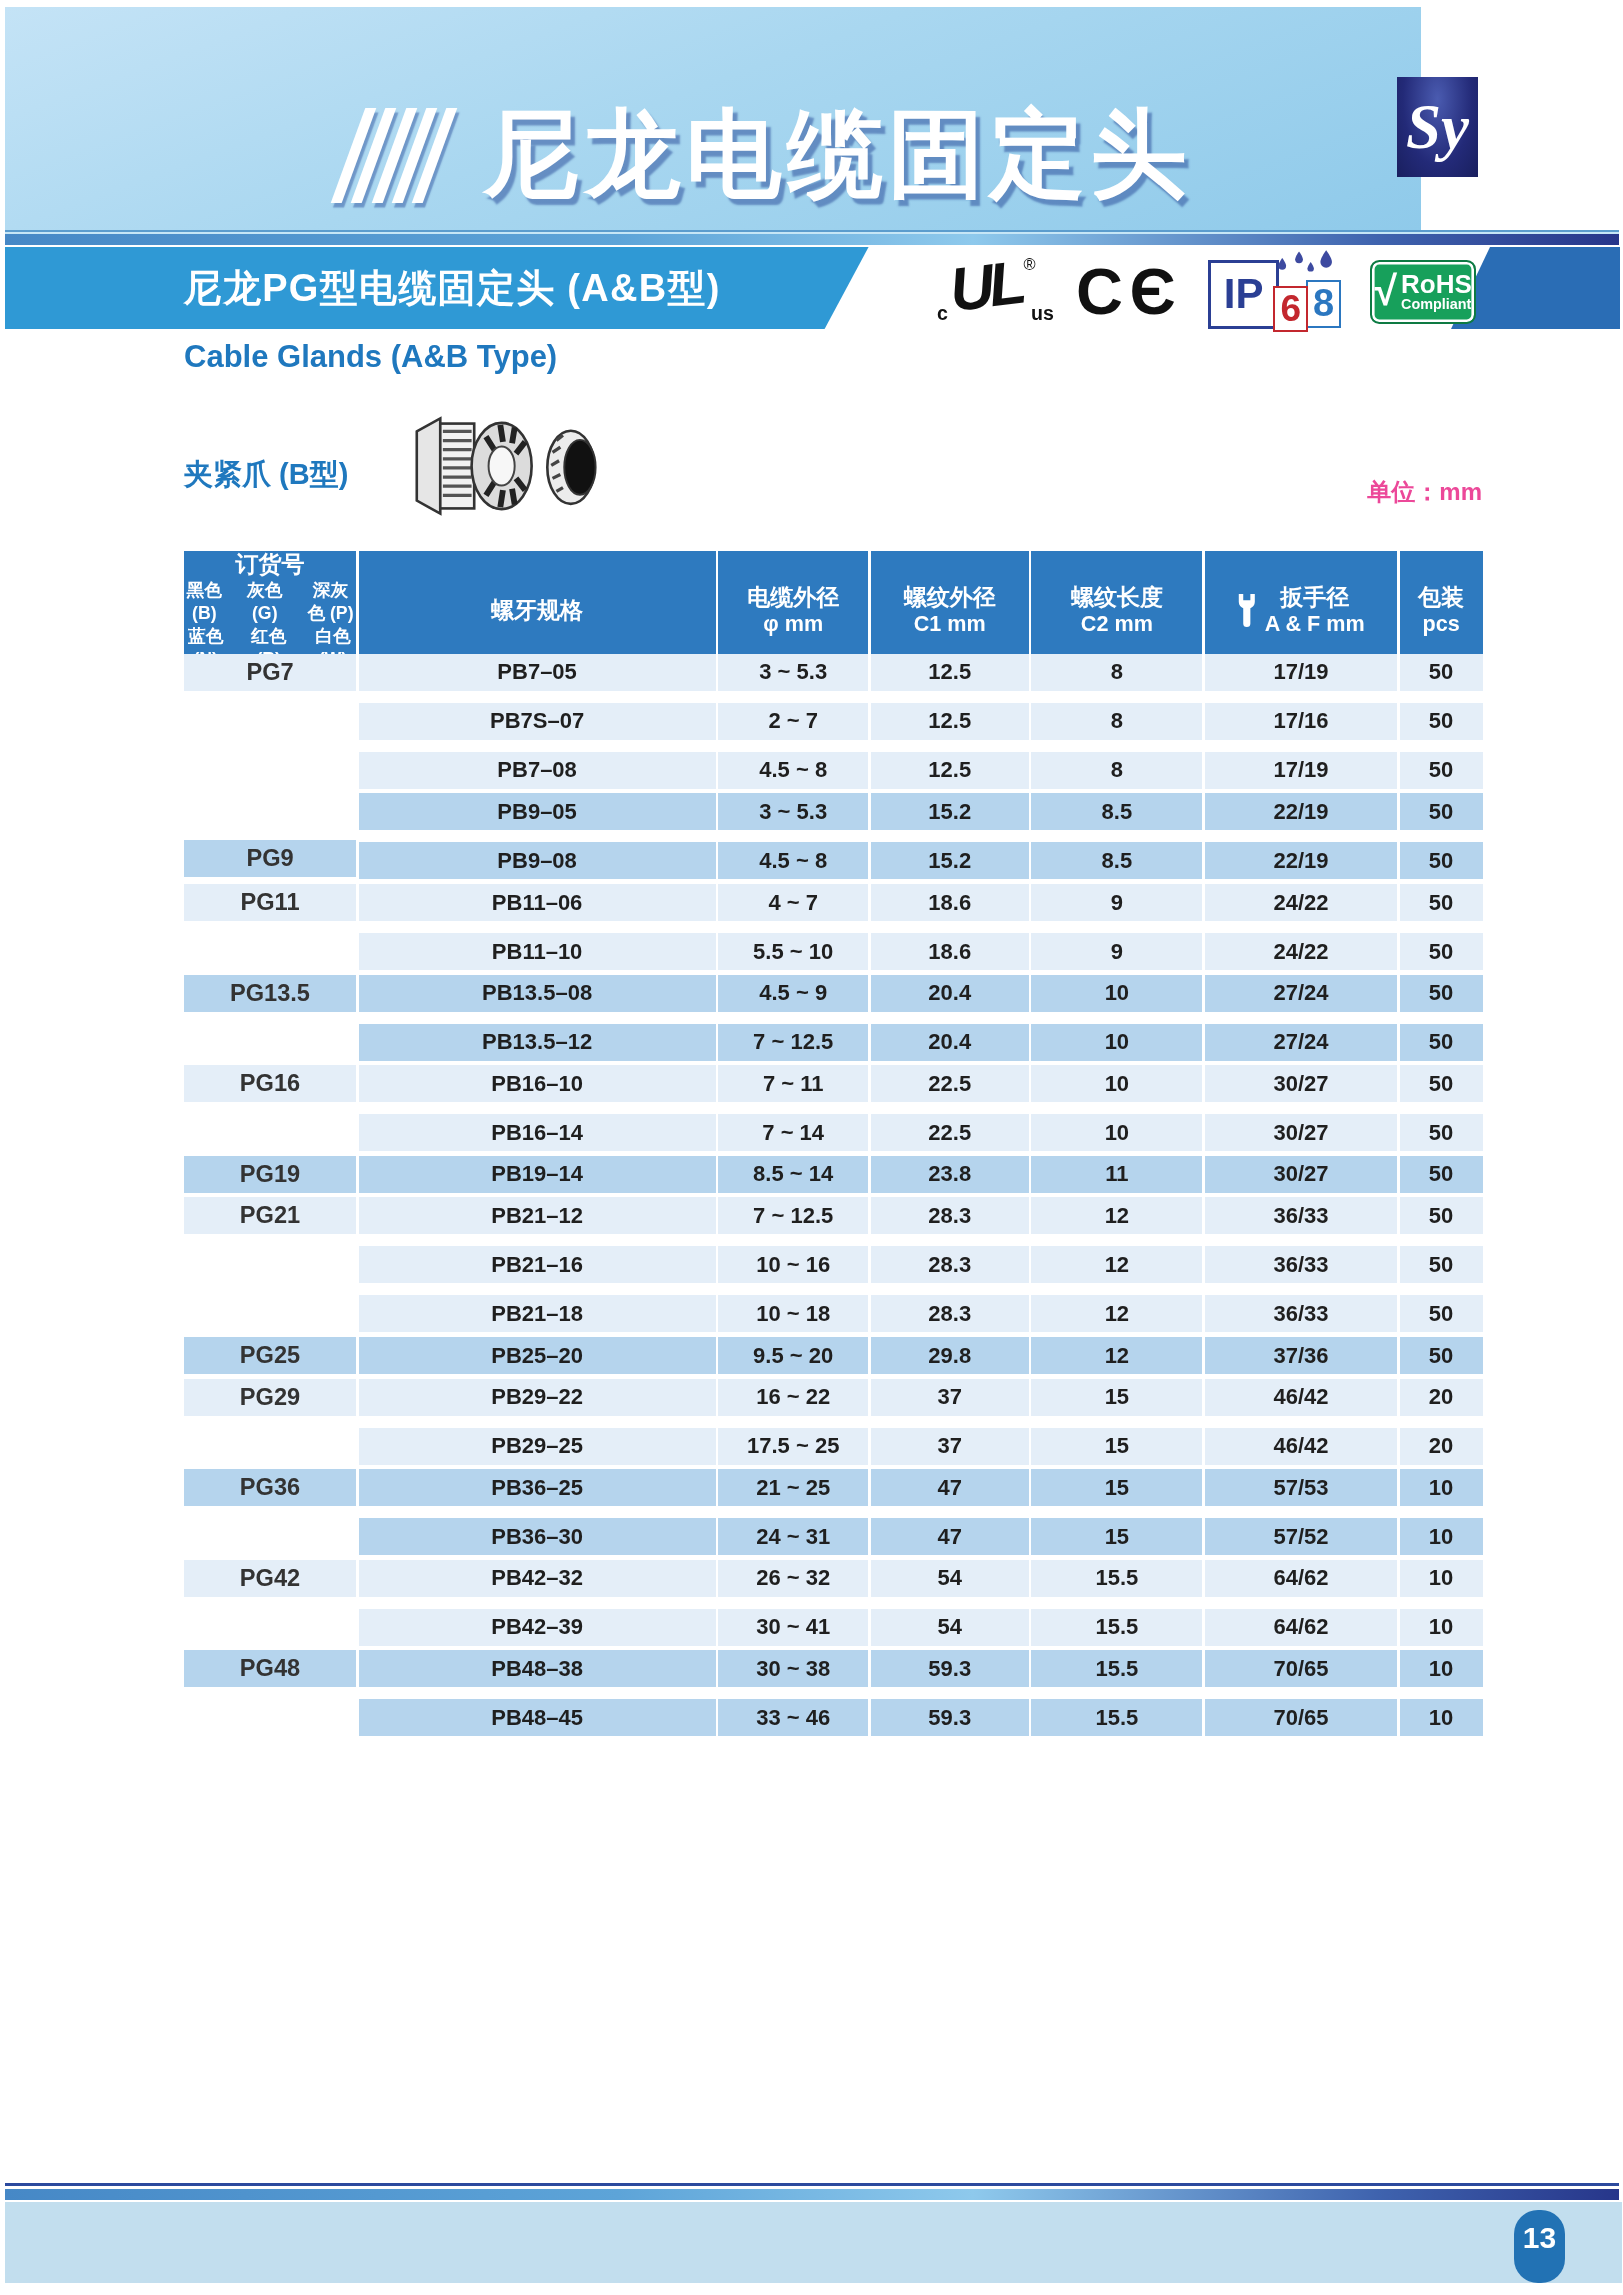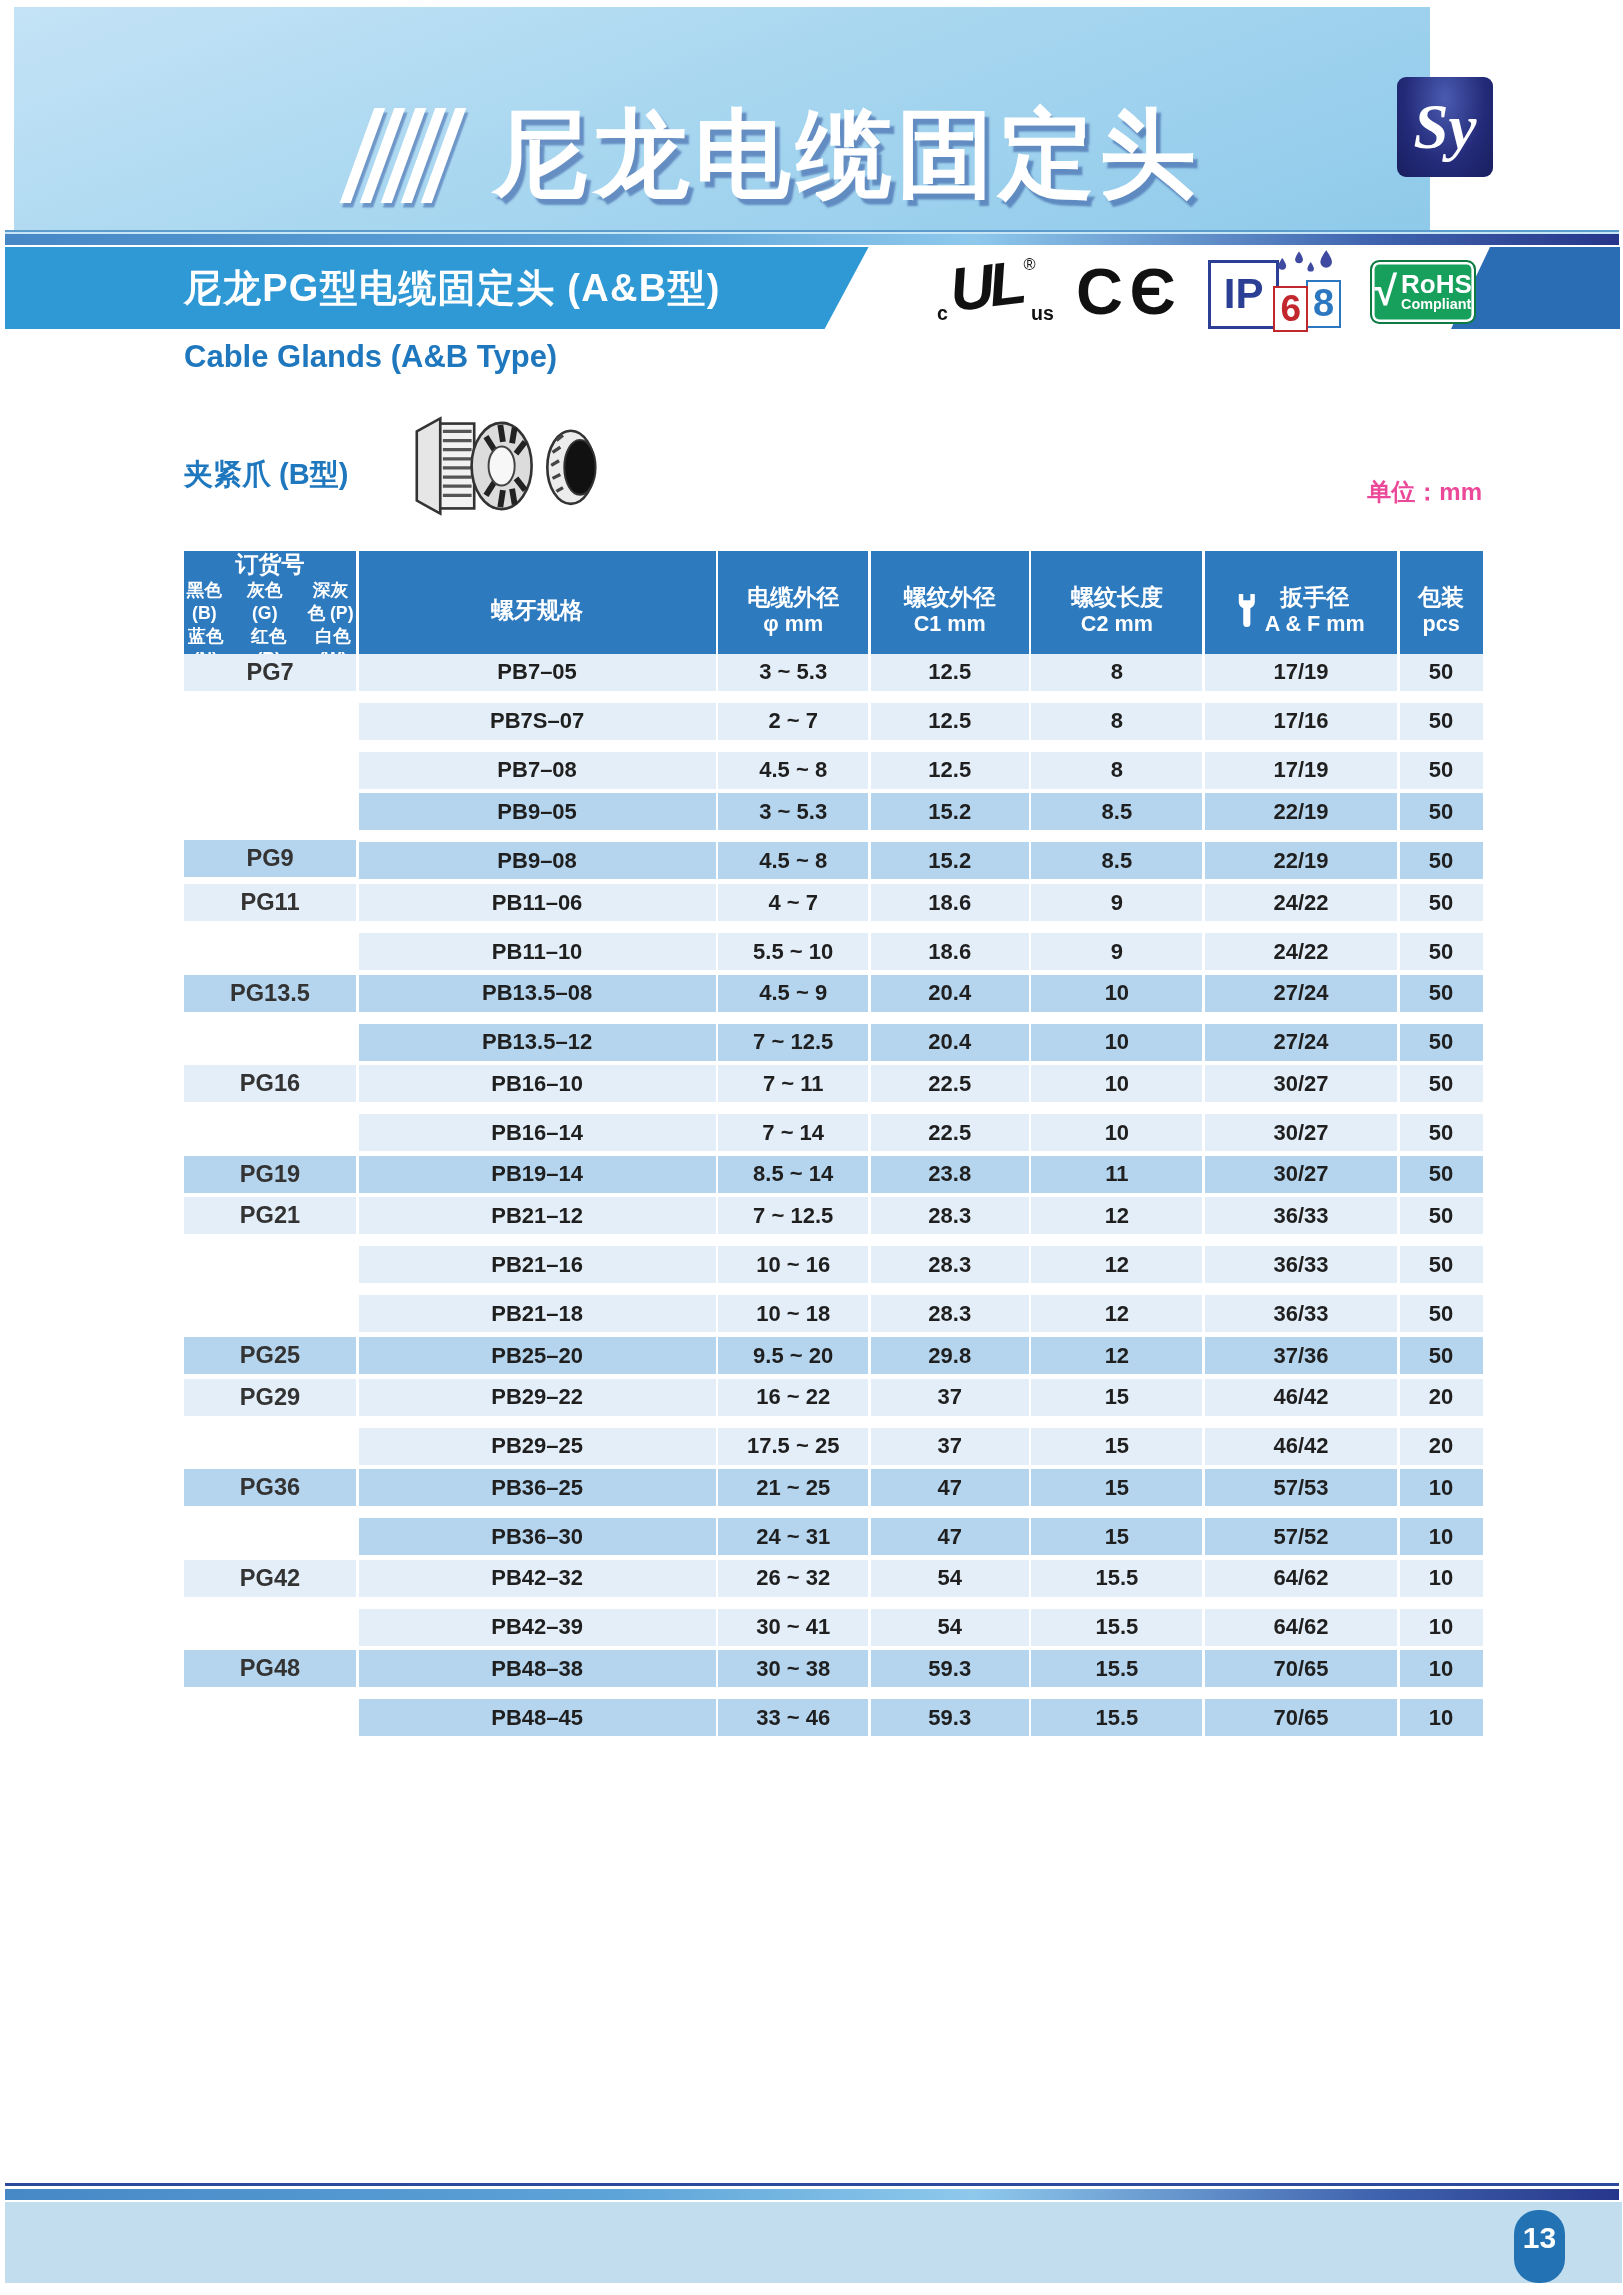--- a/index.html
+++ b/index.html
@@ -1,28 +1,28 @@
 <!DOCTYPE html>
 <html style="--banner-blue: #2f99d5; --accent-blue: #1f78be; --table-header-blue: #2e7abf; --row-light: #e4eef8; --row-dark: #b5d4ed; --navy: #1c3a90; --footer-bg: #c2deee; --page-box-blue: #2272b4; --rohs-green: #17a05b; --ip-red: #c3272e; --ip-blue: #2b77c0;font-size:10.5px"><head>
 <meta charset="utf-8">
 <style>
   html,body{margin:0;padding:0;background:#fff;}
   .page{position:relative;width:1623px;height:2295px;background:#fff;overflow:hidden;
         font-family:"Liberation Sans","DejaVu Sans",sans-serif;}
 
   
   .hdr{position:absolute;left:4.6px;top:6.5px;width:1416px;height:224px;
-       background:linear-gradient(160deg,#c4e3f6 0%,#a9d7f0 45%,#8fcaea 100%);margin-left:9px;}
+       background:linear-gradient(160deg,#c4e3f6 0%,#a9d7f0 45%,#8fcaea 100%);}
   .hdr-title-row{position:absolute;right:229px;top:84px;display:flex;align-items:center;}
   .slashes{display:flex;margin-right:34px;}
   .slash{width:11px;height:95px;background:#fff;transform:skewX(-20deg);margin-right:9.2px;
          box-shadow:3.9px 4.6px 1.3px rgba(35,70,150,.45);}
   .hdr-title{font-size:96px;font-weight:bold;color:#fff;letter-spacing:5.2px;white-space:nowrap;
              text-shadow:4.6px 5.9px 2px rgba(35,70,150,.5);}
-  .sy-logo{position:absolute;left:1397px;top:77px;width:96px;height:100px;border-radius:9px;
+  .sy-logo{position:absolute;left:1397px;top:77px;width:81px;height:100px;border-radius:0;
            background:radial-gradient(ellipse at 50% 22%,#4a5bb0 0%,#232a78 60%,#191f5e 100%);
            display:flex;align-items:center;justify-content:center;
            font-family:"Liberation Serif","DejaVu Serif",serif;font-style:italic;font-weight:bold;
            font-size:63px;color:#fff;}
 
   
   .rule1{position:absolute;left:4.6px;top:230px;width:1614px;height:2px;background:#5b9ccd;}
   .rule2{position:absolute;left:4.6px;top:232px;width:1614px;height:2px;background:#c6e6f6;}
   .band{position:absolute;left:4.6px;top:234px;width:1614px;height:10.5px;
         background:linear-gradient(90deg,#4688c6 0%,#5da4d8 38%,#8ec9ec 60%,#3f63ae 85%,#27368a 100%);}

